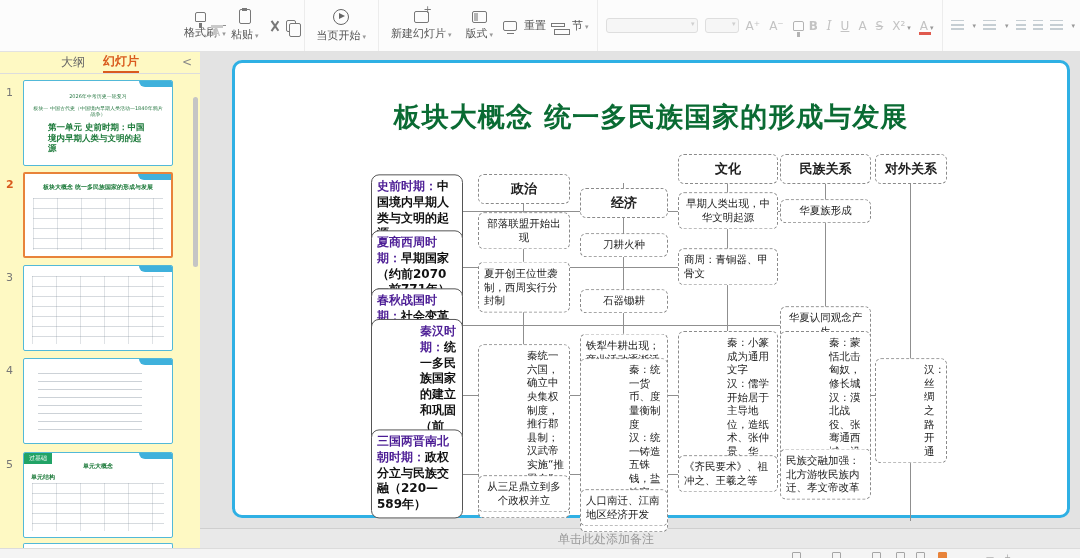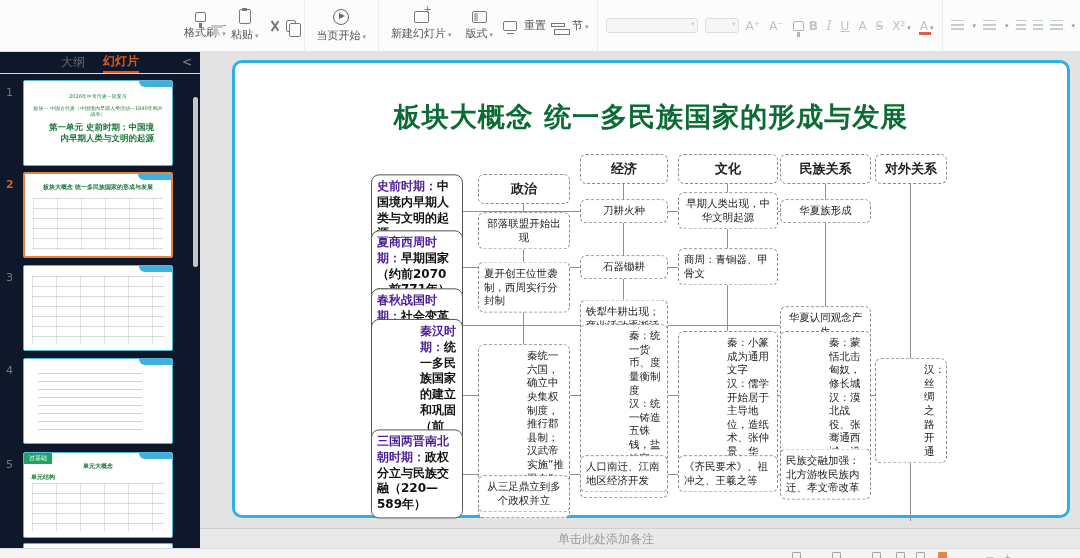--- a/index.html
+++ b/index.html
@@ -59,35 +59,35 @@
   .fmt .u { text-decoration:underline; } .fmt .s { text-decoration:line-through; }
   .chip { position:relative; }
   .chip::after { content:''; position:absolute; left:-1px; bottom:-2px; width:12px; height:3px; }
   .chip.red::after { background:#e05a4e; } .chip.hl::after { background:#c9c9c9; }
   .i-bars { width:13px; height:11px; opacity:.5;
     background:repeating-linear-gradient(to bottom,#8fa0aa 0 1.4px,transparent 1.4px 4.2px); }
   .i-bars.short { width:10px; } .i-bars.tall { height:13px; }
   .dim { opacity:.55; }
 
   
-  .left-panel { position:absolute; left:0; top:52px; width:200px; height:496px; background:#0f172a; }
+  .left-panel { position:absolute; left:0; top:52px; width:200px; height:496px; background:#fef9c3; }
   .tabs { position:relative; height:22px; display:flex; align-items:center; justify-content:center;
     gap:18px; font-size:12px; color:#666; border-bottom:1px solid #dddddd; }
   .tab-active { color:#d95b1e; font-weight:bold; border-bottom:2px solid #d95b1e; padding-bottom:1px; }
   .collapse { position:absolute; right:8px; top:3px; color:#888; font-size:12px; }
   .thumb { position:absolute; left:23px; width:150px; height:86px; background:#fff;
     border:1.5px solid #52b9d8; border-radius:2px; overflow:hidden; }
   .thumb.sel { border:2px solid #e8833a; }
   .thumb .corner { position:absolute; right:-1px; top:-1px; width:34px; height:7px;
     background:#3fb1dc; border-radius:0 2px 0 6px; }
   .tnum { position:absolute; left:6px; width:14px; font-size:11px; color:#777; text-align:left; }
   .tnum.sel { color:#d95b1e; font-weight:bold; }
   .t1-l1 { margin-top:12px; text-align:center; font-size:5px; color:#2a7a45; }
   .t1-l2 { margin-top:6px; text-align:center; font-size:5px; color:#2a7a45; padding:0 8px; }
-  .t1-l3 { margin-top:5px; text-align:right; font-size:8.5px; font-weight:bold; color:#1c7a3a; padding:0 18px; line-height:1.25; }
+  .t1-l3 { margin-top:5px; text-align:left; font-size:8.5px; font-weight:bold; color:#1c7a3a; padding:0 24px; line-height:1.25; }
   .t-title { margin-top:9px; text-align:center; font-size:6px; font-weight:bold; color:#1c7a3a; }
   .tprev { position:absolute; left:8px; right:8px; top:24px; bottom:6px;
     background:repeating-linear-gradient(to bottom,rgba(110,125,140,.28) 0 1px,transparent 1px 10px),
                repeating-linear-gradient(to right,rgba(110,125,140,.22) 0 1px,transparent 1px 24px); }
   .tprev.full { top:10px; }
   .tprev.outline { left:14px; right:30px; top:14px;
     background:repeating-linear-gradient(to bottom,rgba(110,125,140,.35) 0 1px,transparent 1px 8px); }
   .badge5 { position:absolute; left:0; top:0; background:#21a366; color:#fff; font-size:6px; padding:1px 5px; }
   .t5-sub { position:absolute; left:7px; top:20px; font-size:6px; color:#1c7a3a; font-weight:bold; }
   .tprev.t5 { top:30px; }
@@ -110,21 +110,21 @@
     color:#222; padding:5px 0; z-index:2; }
   .cell { position:absolute; transform:translateY(-50%); border:1px dashed #8a8a8a; border-radius:6px;
     background:#fff; font-size:10.5px; color:#222; padding:4px 5px; line-height:1.3;
     white-space:pre-line; z-index:2; }
   .cell.ctr { text-align:center; }
   .plabel { position:absolute; transform:translateY(-50%); left:136px; width:92px;
     border:1.3px solid #555; border-radius:8px; background:#fff; font-size:12px; font-weight:700;
     line-height:1.32; padding:4px 5px; z-index:2; }
   .plabel .period { color:#4c1d95; }
   .plabel .desc { color:#111; }
-  .c0 { left:243px; width:92px;margin-top:20px; } .c1 { left:345px; width:88px; } .c2 { left:443px; width:100px; }
+  .c0 { left:243px; width:92px;margin-top:20px; } .c1 { left:345px; width:88px;margin-top:34px; } .c2 { left:443px; width:100px; }
   .c3 { left:545px; width:91px; } .c4 { left:640px; width:72px; }
   .r0 { top:148px; } .r1 { top:204px; } .r2 { top:262px; } .r3 { top:348px;padding-left:48px; } .r4 { top:411px; }
   .vl { position:absolute; width:1px; background:#8f8f8f; top:120px; z-index:1; }
   .vl0 { left:288px; height:272px; } .vl1 { left:388px; height:272px; } .vl2 { left:492px; height:272px; }
   .vl3 { left:590px; height:272px; } .vl4 { left:675px; height:338px; }
   .hl { position:absolute; height:1px; background:#8f8f8f; left:212px; z-index:1; }
   .hl0 { top:148px; width:378px; } .hl1 { top:204px; width:281px; } .hl2 { top:262px; width:378px; }
   .hl3 { top:332px; width:464px; } .hl4 { top:411px; width:378px; }
 
   .notes-bar { position:absolute; left:0; right:0; bottom:0; height:20px; background:#e9e9e9;

